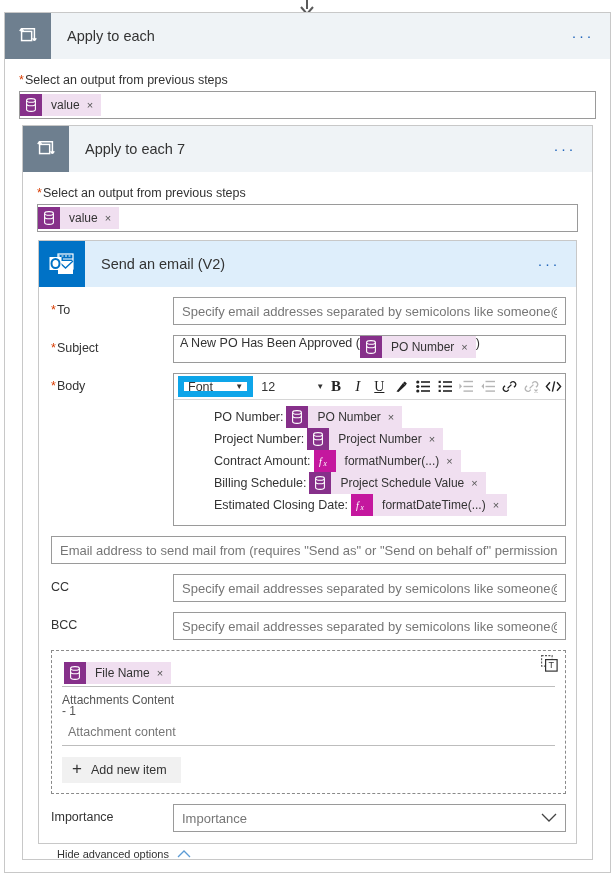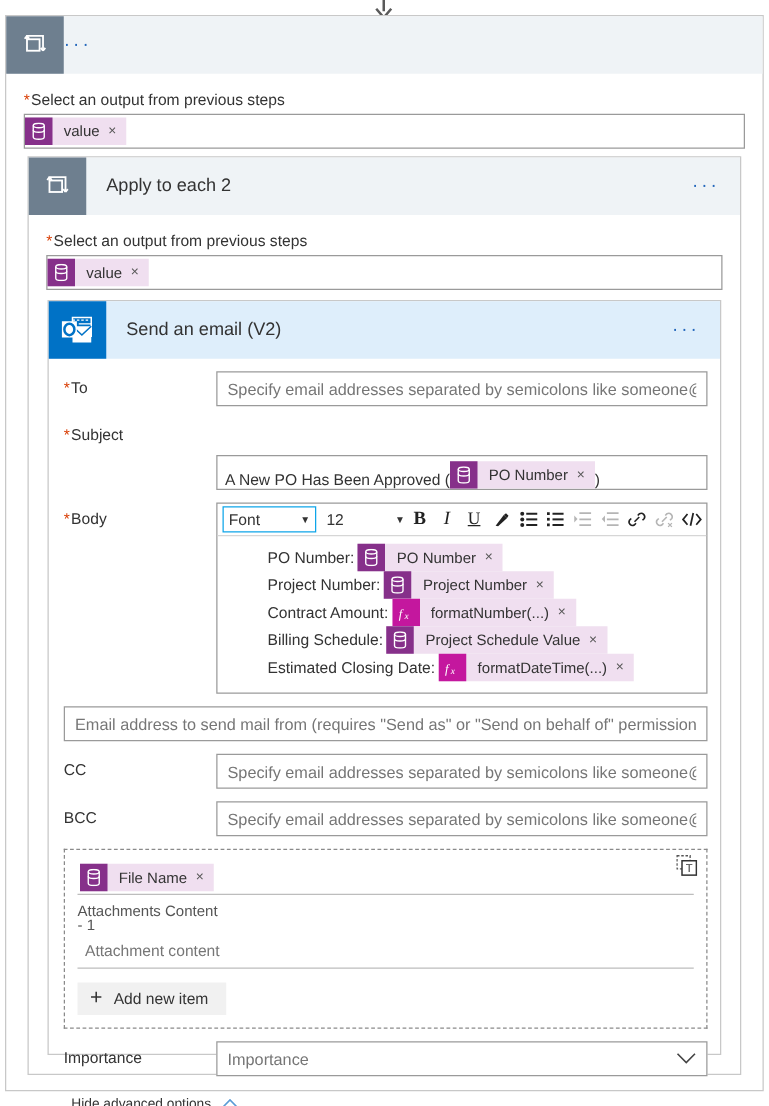--- a/index.html
+++ b/index.html
@@ -56,27 +56,27 @@
   .form{padding:10px 0 0 0;}
   .row{display:flex;align-items:flex-start;margin-bottom:10px;padding:0 10px 0 12px;}
   .row .lbl{width:122px;flex:0 0 122px;font-size:12.5px;color:#333;padding-top:6px;}
   .row .fld{flex:1;min-width:0;}
   .inp{
     width:100%;height:28px;box-sizing:border-box;border:1px solid #9a9a9a;background:#fff;
     font-family:"Liberation Sans", sans-serif;font-size:13px;color:#333;padding:0 8px;
     overflow:hidden;white-space:nowrap;
   }
   .inp::placeholder{color:#767676;}
-  .inp.filled{display:flex;align-items:flex-end;padding:0 6px;margin-top:29px;}
+  .inp.filled{display:flex;align-items:flex-start;padding:0 6px;}
   .inp.filled .plain{font-size:12.5px;color:#333;}
 
   
   .rte{border:1px solid #9a9a9a;background:#fff;}
   .rte-bar{display:flex;align-items:center;height:25px;border-bottom:1px solid #d6d6d6;padding:0 2px;}
-  .fontsel{display:flex;align-items:center;justify-content:space-between;width:76px;height:21px;border:1px solid #0ea5e9;margin-left:2px;padding:0 4px;font-size:12.5px;color:#333;box-sizing:border-box;}
+  .fontsel{display:flex;align-items:center;justify-content:space-between;width:76px;height:21px;border:6px solid #0ea5e9;margin-left:2px;padding:0 4px;font-size:12.5px;color:#333;box-sizing:border-box;}
   .sizesel{display:flex;align-items:center;height:21px;margin-left:8px;font-size:12.5px;color:#333;gap:36px;}
   .caret{font-size:8px;margin-left:5px;color:#333;}
   .tb{width:20px;height:21px;display:flex;align-items:center;justify-content:center;font-size:13.5px;color:#222;margin-left:2px;}
   .tb.b{font-weight:bold;font-family:"Liberation Serif",serif;font-size:15px;}
   .tb.i{font-style:italic;font-family:"Liberation Serif",serif;font-size:15px;}
   .tb.u{text-decoration:underline;font-family:"Liberation Serif",serif;font-size:14px;}
   .tb.dim{opacity:.33;}
   .rte-body{padding:7px 8px 8px 8px;min-height:100px;}
   .bline{display:flex;align-items:center;margin-bottom:2px;height:20px;margin-left:32px;}
   .bline .btxt{font-size:12.5px;color:#333;margin-right:3px;white-space:nowrap;}
@@ -114,20 +114,21 @@
   <div class="card card1">
     <div class="card-header loop">
       <div class="hdr-icon loop">
         <svg width="22" height="22" viewBox="0 0 24 24">
           <path d="M5 7 L5 4 L19 4 L19 17" stroke="#ffffff" stroke-width="1.6" fill="none"></path>
           <path d="M5 4 L3 6.5 M5 4 L7 6.5" stroke="#ffffff" stroke-width="1.6" fill="none"></path>
           <path d="M19 17 L17 14.5 M19 17 L21 14.5" stroke="#ffffff" stroke-width="1.6" fill="none"></path>
           <rect x="5" y="7" width="11" height="10" stroke="#ffffff" stroke-width="1.6" fill="none"></rect>
         </svg>
       </div>
+      <div class="hdr-title">Apply to each</div>
       <div class="hdr-menu">···</div>
     </div>
     <div class="card1-body">
       <div class="flabel">
         <span class="req">*</span><span>Select an output from previous steps</span>
       </div>
       <div class="tokenbox">
         <span class="token">
           <span class="token-ico">
             <svg width="12" height="14" viewBox="0 0 12 14">
@@ -146,21 +147,21 @@
   <div class="card card2">
     <div class="card-header loop">
       <div class="hdr-icon loop">
         <svg width="22" height="22" viewBox="0 0 24 24">
           <path d="M5 7 L5 4 L19 4 L19 17" stroke="#ffffff" stroke-width="1.6" fill="none"></path>
           <path d="M5 4 L3 6.5 M5 4 L7 6.5" stroke="#ffffff" stroke-width="1.6" fill="none"></path>
           <path d="M19 17 L17 14.5 M19 17 L21 14.5" stroke="#ffffff" stroke-width="1.6" fill="none"></path>
           <rect x="5" y="7" width="11" height="10" stroke="#ffffff" stroke-width="1.6" fill="none"></rect>
         </svg>
       </div>
-      <div class="hdr-title">Apply to each 2</div>
+      <div class="hdr-title">Apply to each 7</div>
       <div class="hdr-menu">···</div>
     </div>
     <div class="card2-body">
       <div class="flabel">
         <span class="req">*</span><span>Select an output from previous steps</span>
       </div>
       <div class="tokenbox">
         <span class="token">
           <span class="token-ico">
             <svg width="12" height="14" viewBox="0 0 12 14">

